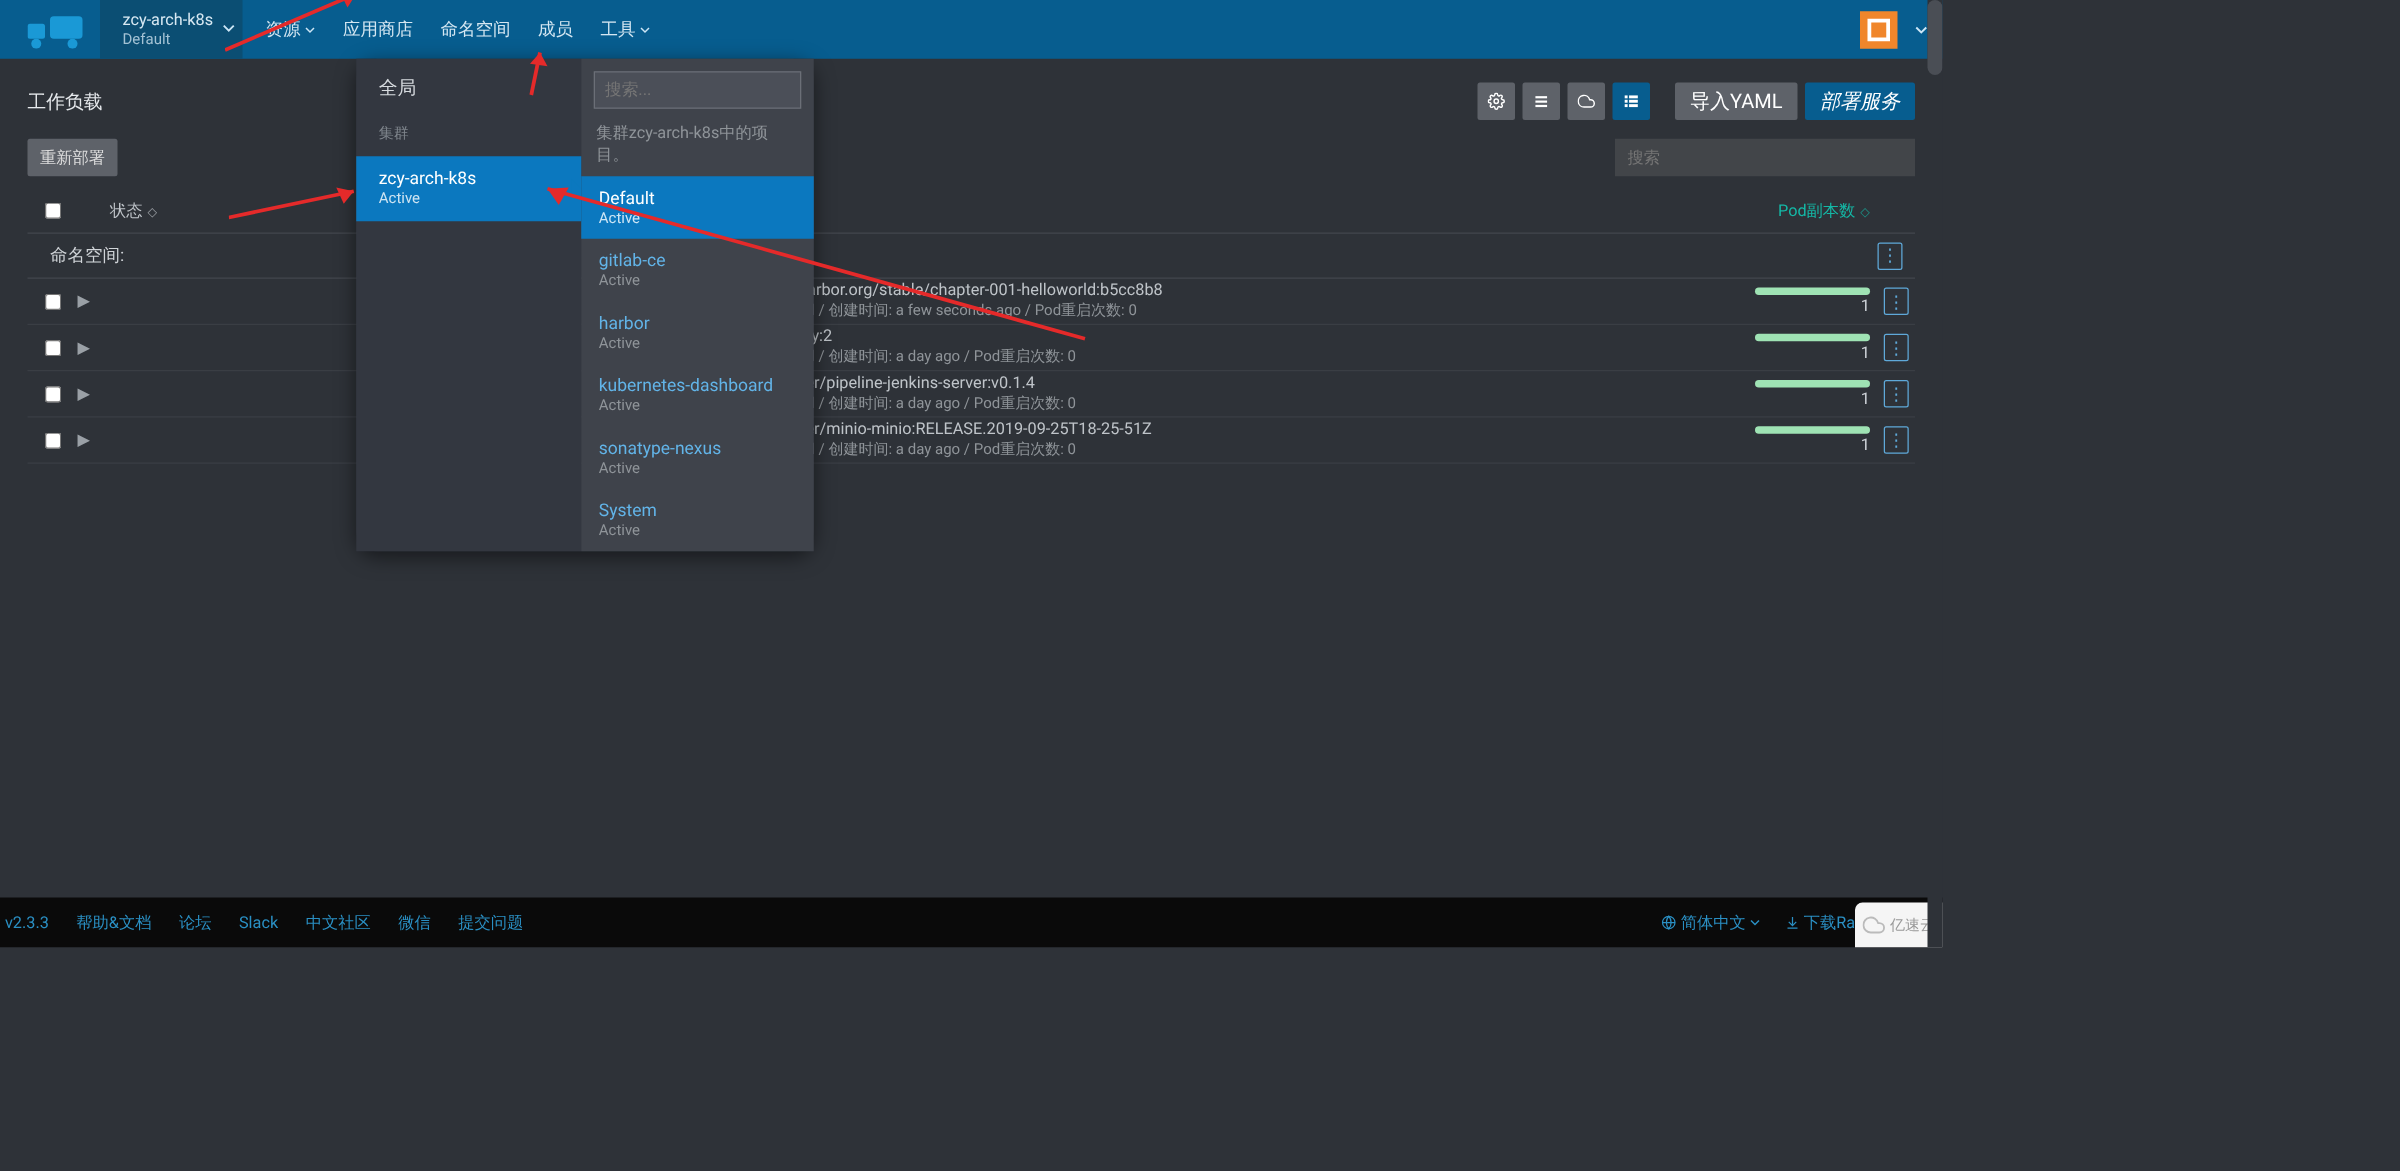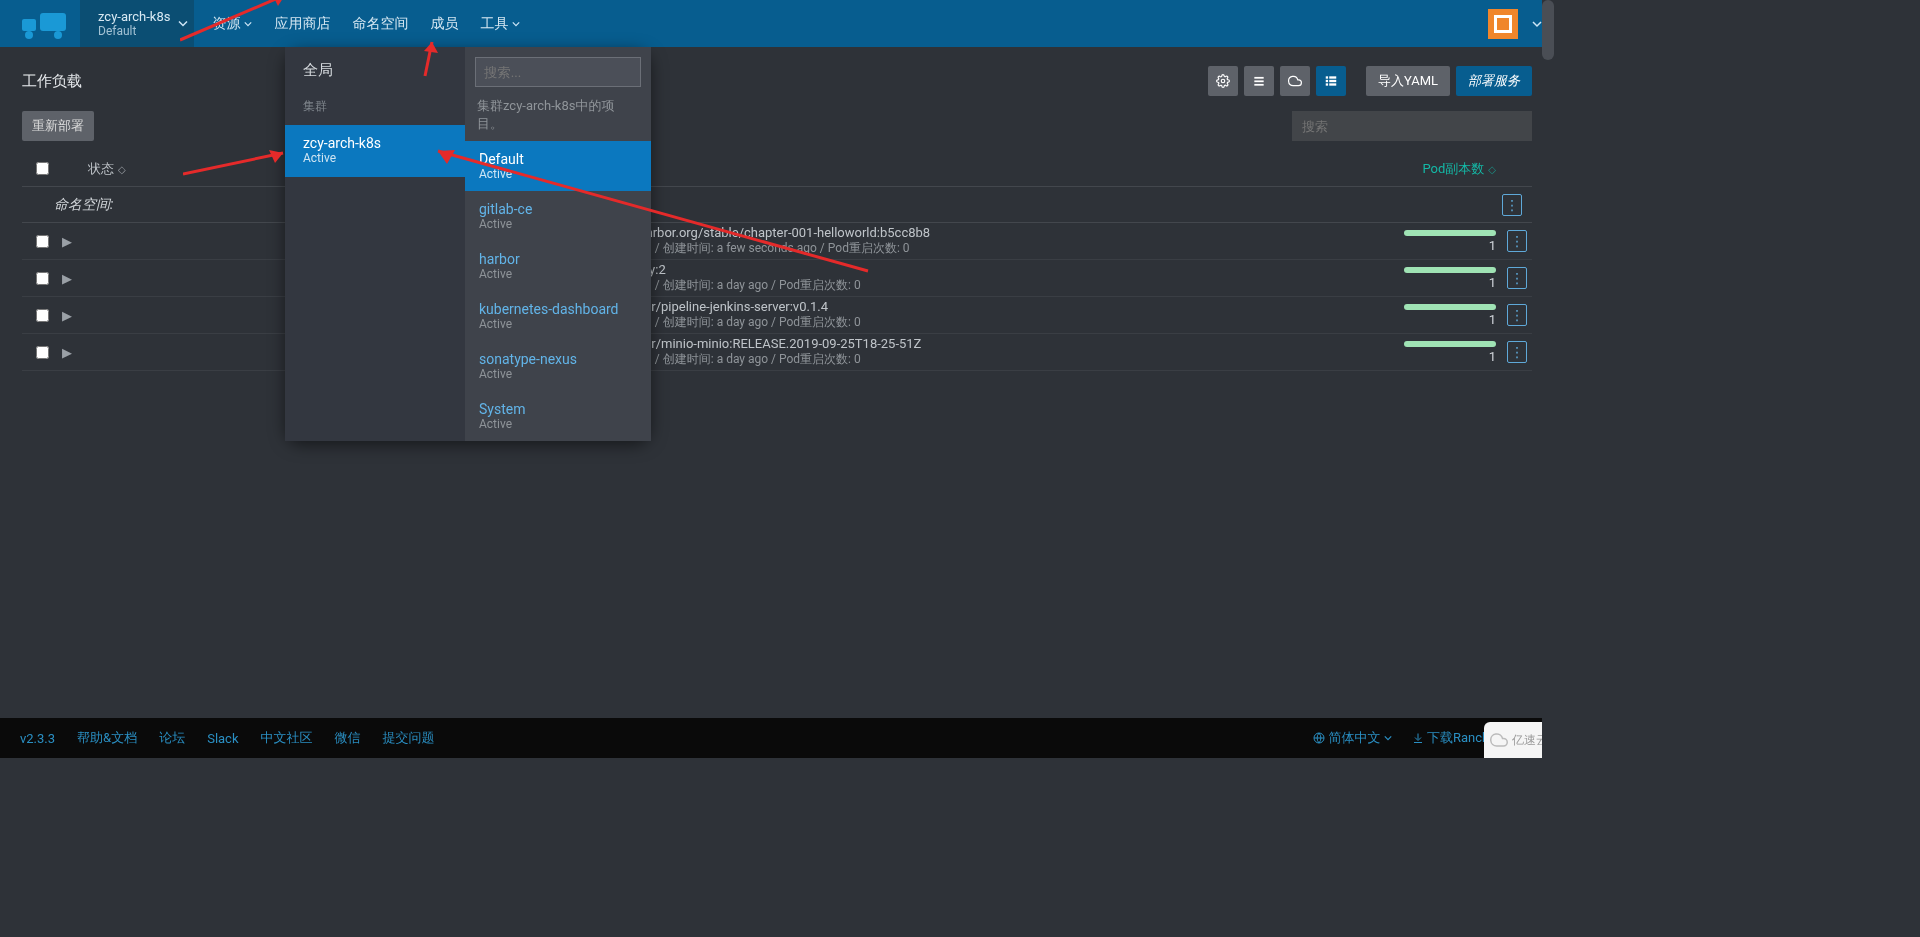--- a/index.html
+++ b/index.html
@@ -17,49 +17,49 @@
 .nav-item { cursor: pointer; user-select: none; display:flex; align-items:center; gap:4px;}
 .header-right { margin-left: auto; display: flex; align-items: center; padding-right: 12px; position:relative;}
 .avatar { width: 30px; height: 30px; background: #f0862b; display: inline-block; position:relative; margin-right:14px;}
 .avatar::before { content:""; position:absolute; inset:6px; border:3px solid #fff; }
 .toolbar { display: flex; align-items: center; padding: 12px 22px 0; height: 56px; }
 .tabbar { display:flex; gap:18px; font-size:15px; }
 .tabbar .tab.active { color:#e6e9ec; }
 .toolbar-buttons { margin-left:auto; display:flex; gap:6px; align-items:center;}
 .icon-btn { width:30px; height:30px; background:#5e6269; border-radius:2px; display:flex; align-items:center; justify-content:center; color:#fff; cursor:pointer;}
 .icon-btn.active { background:#075d8f; }
-.btn { height:30px; padding:0 12px; background:#5e6269; border-radius:2px; color:#fff; display:flex; align-items:center; font-size:13px; cursor:pointer;}
+.btn { height:30px; padding:0 12px; background:#5e6269; border-radius:2px; color:#fff; display:flex; align-items:center; font-size:16px; cursor:pointer;}
 .btn.primary { background:#075d8f;font-style:italic; }
 .filterbar { display:flex; align-items:center; padding: 8px 22px 10px; gap:10px;}
 .gray-btn { height:30px; padding:0 10px; background:#5e6269; color:#ddd; font-size:13px; display:flex; align-items:center; border-radius:2px;}
 .search-box { margin-left:auto; width:240px; height:30px; background:#424549; border:none; color:#ccc; padding:0 10px; font-size:13px;}
 .table { width: calc(100% - 44px); margin: 0 22px; }
 .table-header { display:flex; align-items:center; height:36px; border-bottom:1px solid #43474d; color:#bfc4c9;}
 .th-check { width:40px; display:flex; justify-content:center;}
 .th-play { width:26px; }
 .th-status { width:66px; }
 .th-image { flex:1; padding-left:458px; color:#5aa6d6;}
 .th-pods { width:130px; text-align:right; color:#14b8a6; padding-right:6px;}
 .th-menu { width:30px; }
 .ns-row { height:36px; display:flex; align-items:center; background:transparent; border-bottom:1px solid #43474d;}
-.ns-label { margin-left:32px; font-size:14px; color:#d0d4d8;font-style:italic;}
+.ns-label { margin-left:18px; font-size:14px; color:#d0d4d8;}
 .row { display:flex; align-items:center; height:37px; border-bottom:1px solid #3a3e44;}
 .r-check{width:40px; display:flex; justify-content:center;}
 .r-play{width:26px; color:#9aa0a6;}
 .r-status{width:66px;}
 .r-image{flex:1; padding-left:458px;}
 .r-img-text{color:#bfc4c9; font-size:13px;}
 .r-img-sub{color:#8f9499; font-size:12px;}
 .r-pod{width:130px; display:flex; flex-direction:column; align-items:flex-end; padding-right:6px;}
 .r-bar{width:92px; height:6px; background:#9fe3b4; border-radius:3px; margin-bottom:2px;}
 .r-menu{width:30px; display:flex; justify-content:center;}
 .menu-btn{width:20px; height:22px; border:1px solid #5fa9d9; border-radius:2px; display:flex; align-items:center; justify-content:center; color:#5fa9d9; font-size:14px;}
 input[type=checkbox]{width:13px; height:13px; accent-color:#fff;}
 .sort-ico{display:inline-block; margin-left:4px; font-size:10px; opacity:.7;}
-.footer { position:absolute; bottom:0; left:0; right:0; height:40px; background:#0a0a0a; display:flex; align-items:center; padding:0 20px; font-size:13px; color:#2a8fc3; gap:22px;}
+.footer { position:absolute; bottom:0; left:0; right:0; height:40px; background:#0a0a0a; display:flex; align-items:center; padding:0 4px; font-size:13px; color:#2a8fc3; gap:22px;}
 .footer .right { margin-left:auto; display:flex; gap:20px; align-items:center;}
 .watermark { position:absolute; right:0; bottom:0; width:70px; height:36px; background:#f5f5f5; color:#999; font-size:12px; display:flex; align-items:center; justify-content:center; border-top-left-radius:6px;}
 
 .dd { position:absolute; left:285px; top:47px; display:flex; box-shadow:0 4px 16px rgba(0,0,0,.5); z-index:10;border-radius:17px;}
 .dd-col1 { width:180px; background:#333740; color:#cfd3d8; font-size:14px;}
 .dd-col1 .global{padding:14px 18px; font-size:15px; color:#d6dade;}
 .dd-col1 .sect{padding:4px 18px 10px; font-size:12px; color:#7f858c;}
 .dd-col1 .item{padding:10px 18px 12px; position:relative;}
 .dd-col1 .item.sel{background:#0b78bf; color:#fff;}
 .dd-col1 .item .n{font-size:14px;}

